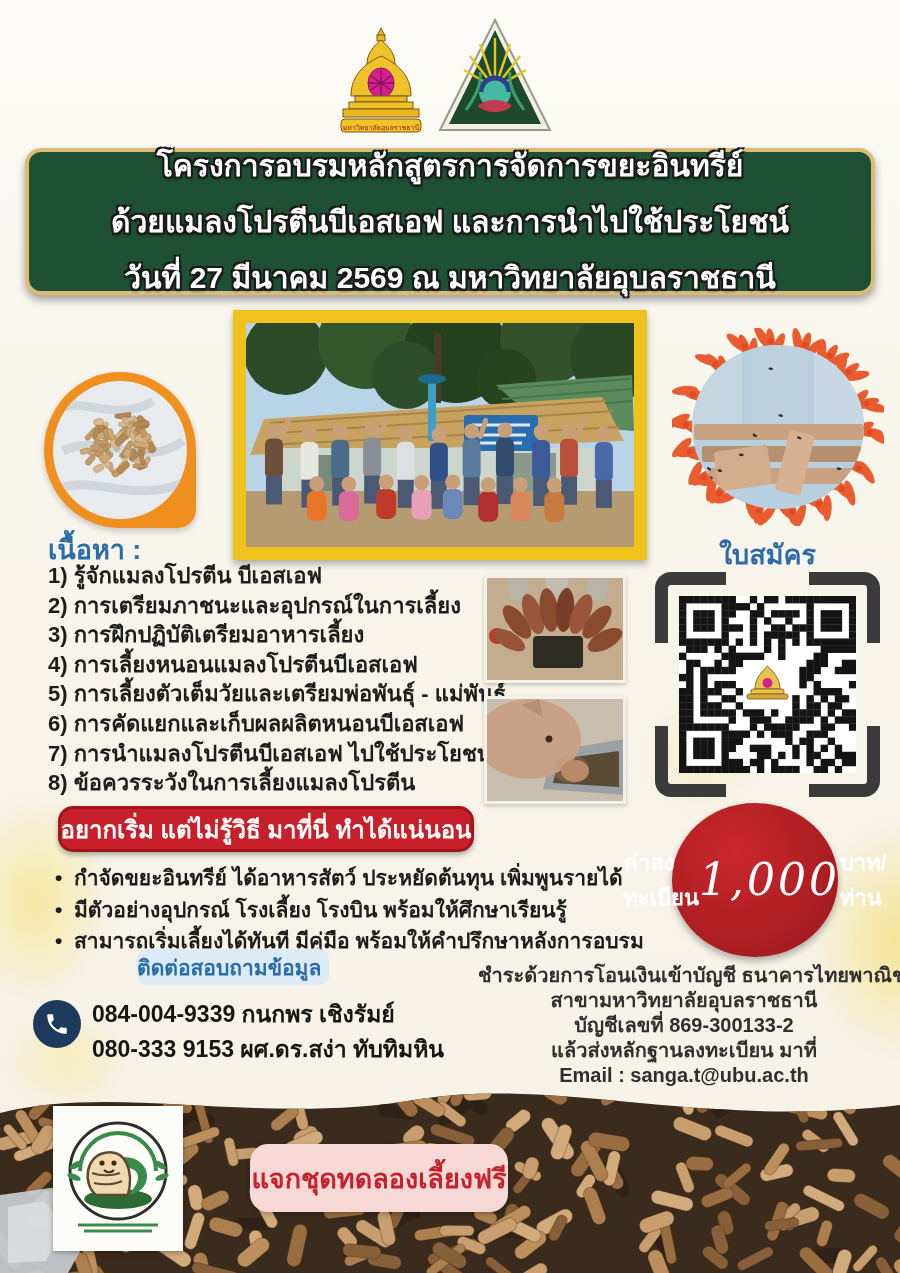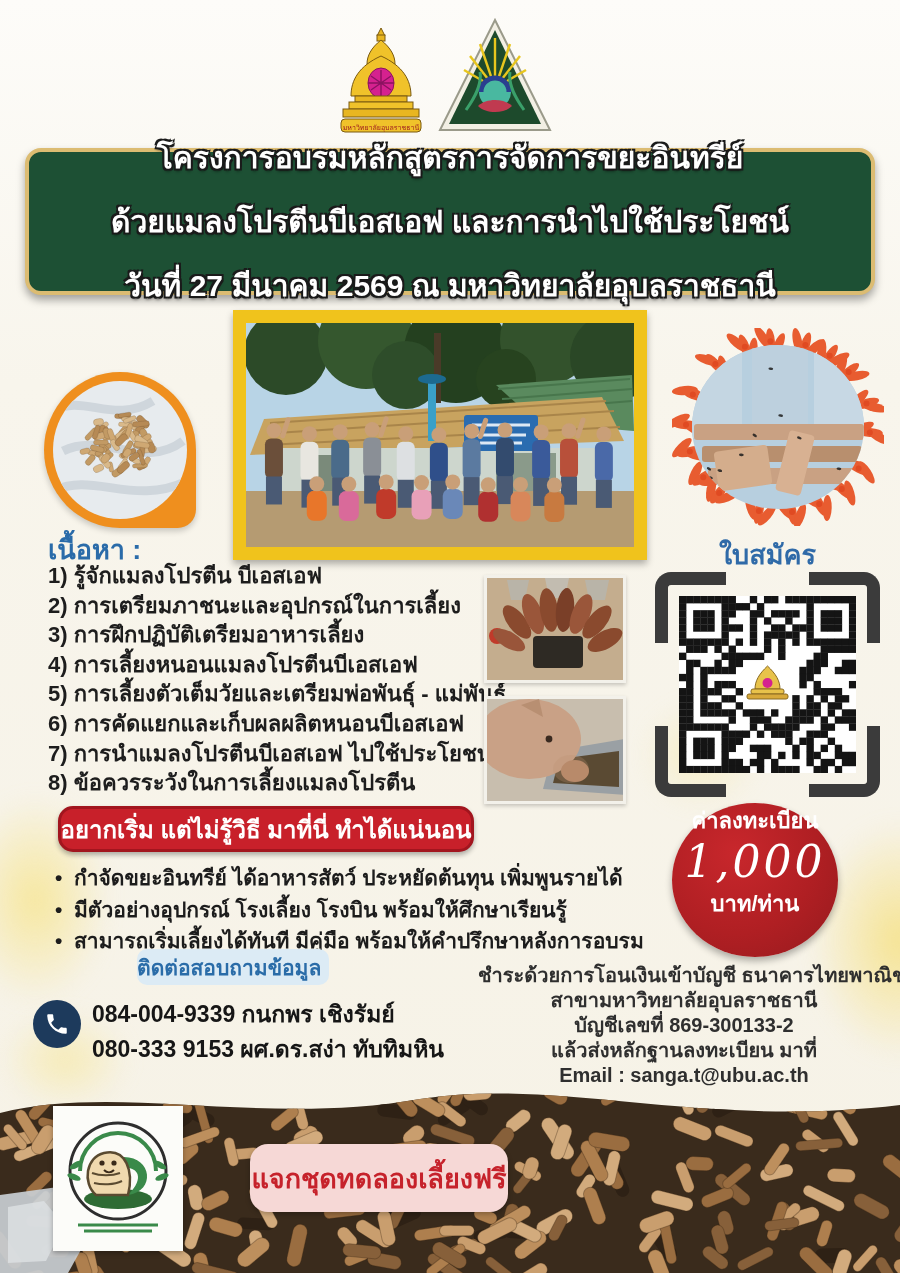--- a/index.html
+++ b/index.html
@@ -8,21 +8,21 @@
     background:linear-gradient(180deg,#fdfcf9 0%,#f8f5ec 30%,#f6f2e6 100%);
     font-family:"Liberation Sans",sans-serif;
   }
   .abs{position:absolute;}
   .blob{position:absolute;border-radius:50%;filter:blur(10px);pointer-events:none;}
   
   .title-banner{
     left:25px;top:148px;width:850px;height:147px;box-sizing:border-box;
     background:#1d5034;border:4px solid #dcbc72;border-radius:16px;
     box-shadow:0 5px 8px rgba(0,0,0,.35);
-    display:flex;flex-direction:column;justify-content:center;align-items:center;gap:18px;
+    display:flex;flex-direction:column;justify-content:center;align-items:center;gap:10px;
   }
   .title-line{
     color:#fff;font-weight:bold;font-size:30px;white-space:nowrap;line-height:46px;
     text-shadow:-2px -2px 0 #1a1a1a,2px -2px 0 #1a1a1a,-2px 2px 0 #1a1a1a,2px 2px 0 #1a1a1a,0 3px 3px rgba(0,0,0,.45);
   }
   
   .logo-caption{font-size:7px;color:#a02020;text-align:center;white-space:nowrap;}
   
   .group-photo{left:233px;top:310px;width:414px;height:250px;background:#f0c31c;
     box-shadow:0 4px 7px rgba(0,0,0,.3);padding:13px;box-sizing:border-box;}
@@ -47,21 +47,21 @@
   .red-pill{left:58px;top:806px;width:416px;height:46px;background:#c8202a;border:3px solid #a2151e;
     border-radius:15px;box-sizing:border-box;display:flex;align-items:center;justify-content:center;
     box-shadow:0 3px 5px rgba(0,0,0,.3);}
   .red-pill span{color:#fff;font-weight:bold;font-size:24px;white-space:nowrap;}
   .benefits{left:55px;top:862px;width:600px;}
   .benefit{font-size:21px;font-weight:600;color:#1c1c1c;line-height:31.5px;white-space:nowrap;}
   .benefit::before{content:"\2022\00a0\00a0";color:#1c1c1c;}
   
   .fee-circle{left:672px;top:803px;width:166px;height:154px;border-radius:50%;
     background:radial-gradient(circle at 38% 32%,#c8272c 0%,#b01f23 55%,#951a1e 100%);
-    box-shadow:0 4px 7px rgba(0,0,0,.3);display:flex;flex-direction:column;align-items:center;color:#fff;}
+    box-shadow:0 4px 7px rgba(0,0,0,.3);display:flex;flex-direction:row;align-items:center;justify-content:center;color:#fff;}
   .fee-label{font-size:22px;font-weight:bold;}
   .fee-amount{font-family:"DejaVu Serif",serif;font-style:italic;font-size:44px;letter-spacing:3px;line-height:48px;}
   .fee-unit{font-size:22px;font-weight:bold;}
   
   .contact-badge{left:137px;top:949px;width:192px;height:36px;background:#dcebf5;border-radius:10px;
     display:flex;align-items:center;justify-content:flex-start;}
   .contact-badge span{color:#2a6ca8;font-weight:bold;font-size:21px;white-space:nowrap;}
   .phone-circle{left:33px;top:1000px;width:48px;height:48px;border-radius:50%;background:#1d3a5c;
     display:flex;align-items:center;justify-content:center;}
   .phone-line{font-size:23px;color:#161616;font-weight:600;white-space:nowrap;text-align:center;}

